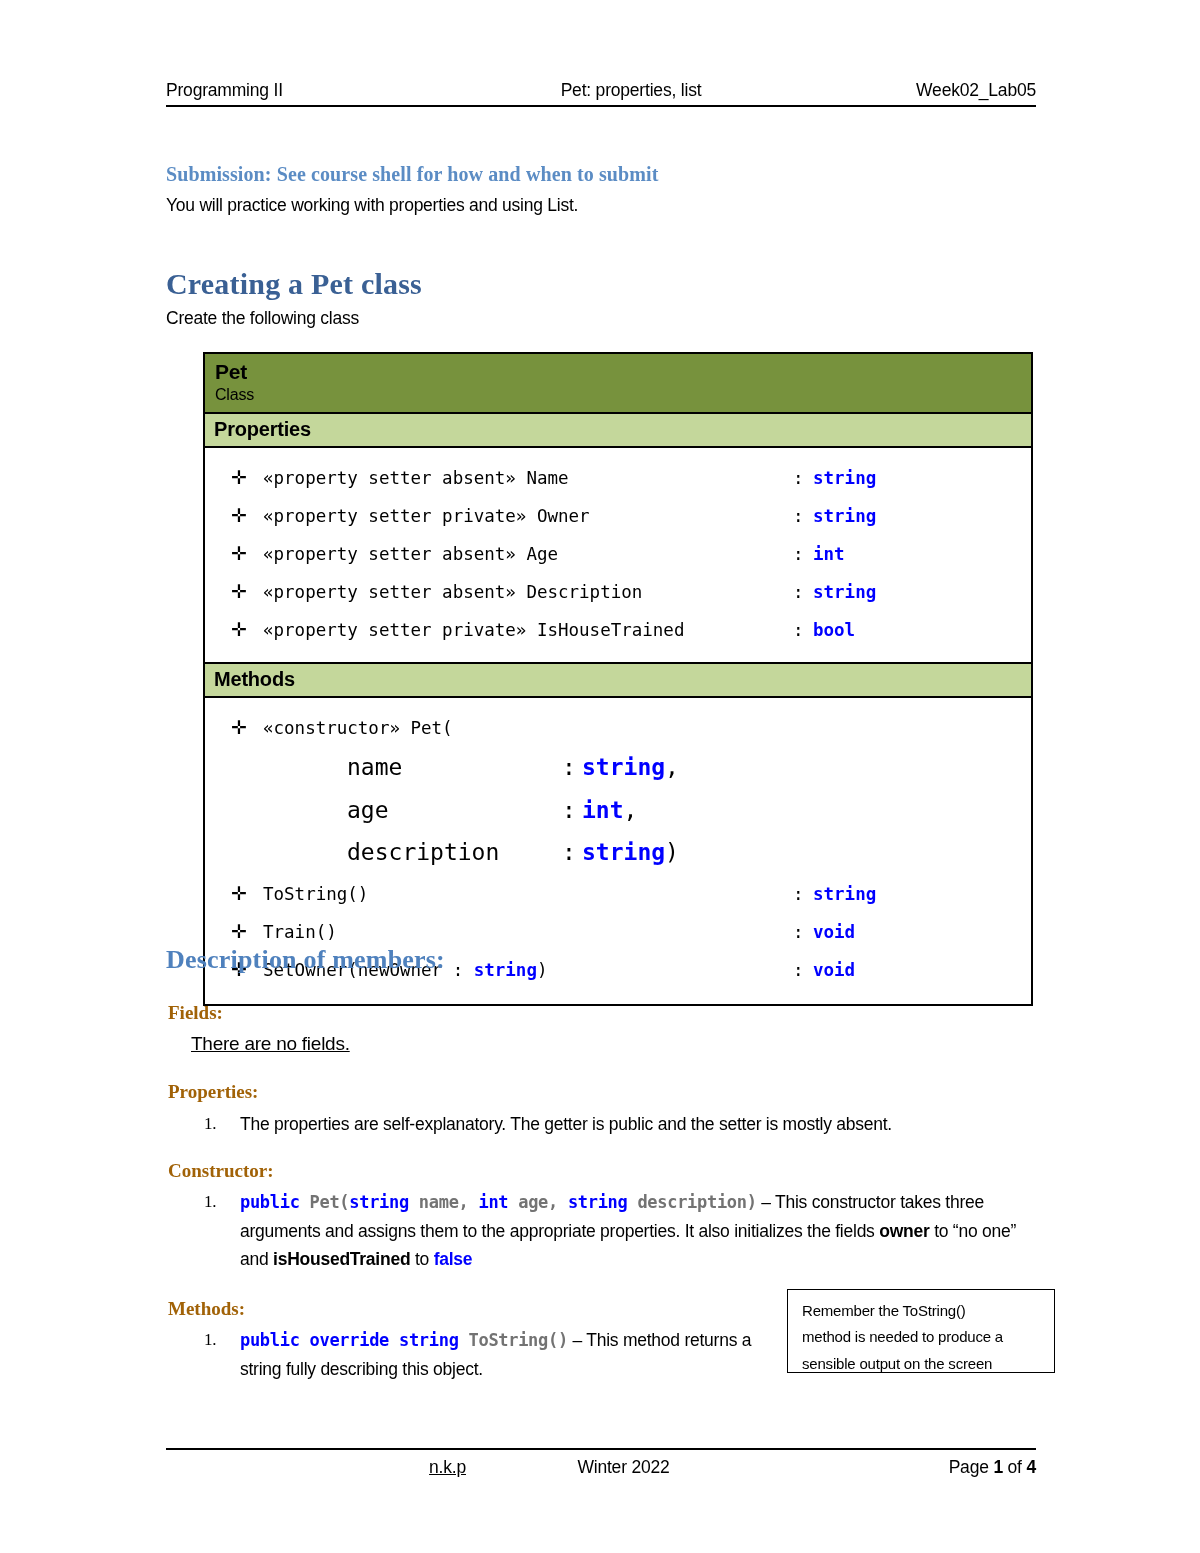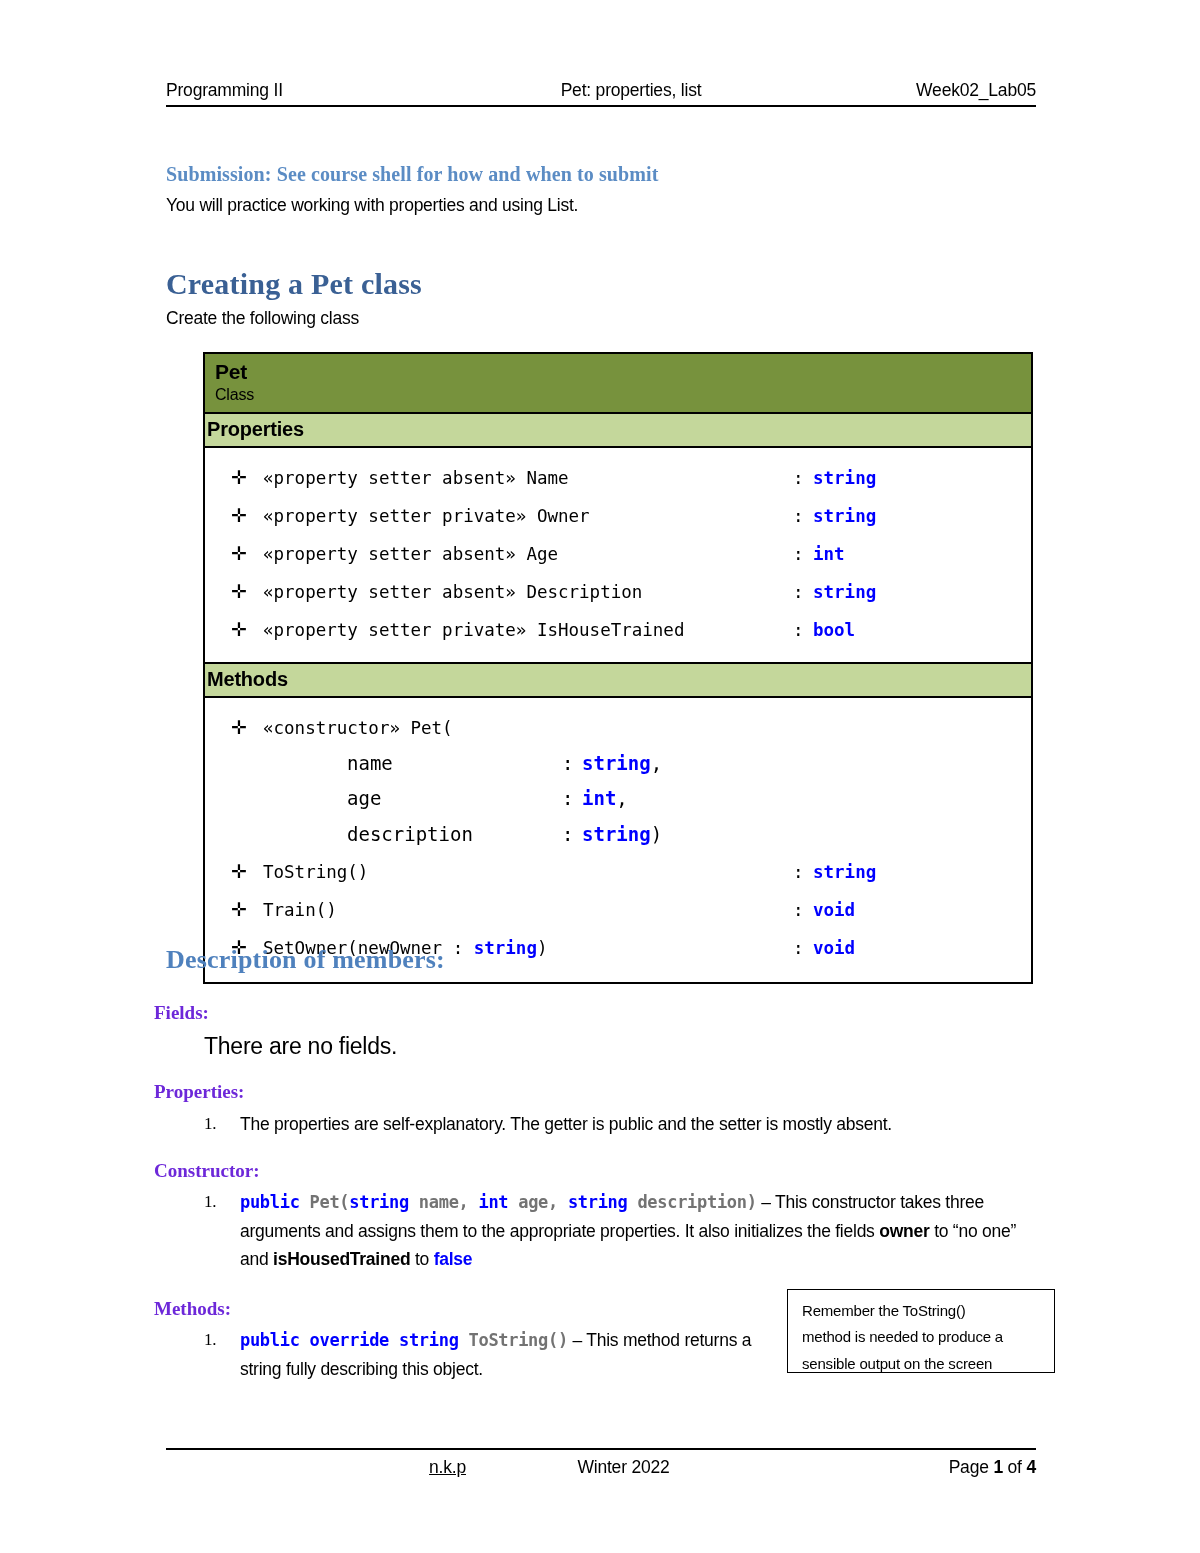--- a/index.html
+++ b/index.html
@@ -117,21 +117,21 @@
     letter-spacing: -0.2px;
   }
   .cd-stereo {
     font-size: 16px;
     line-height: 1.2;
     letter-spacing: -0.2px;
     margin-top: 1px;
   }
   .cd-band {
     background: #c4d79b;
-    padding: 4px 10px 5px 2px;
+    padding: 4px 10px 5px 9px;
     font-size: 20px;
     font-weight: bold;
     letter-spacing: -0.2px;
     border-bottom: 2.5px solid #000000;
   }
   .cd-band.second { border-top: 2.5px solid #000000; }
   .cd-section {
     background: #ffffff;
     padding: 10px 10px 14px 10px;
   }
@@ -161,58 +161,59 @@
     flex: 0 0 20px;
   }
   .cd-type {
     color: #0000ff;
     font-weight: bold;
   }
   .cd-param-row {
     display: flex;
     align-items: flex-start;
     font-family: "DejaVu Sans Mono", monospace;
-    font-size: 19px;
+    font-size: 23px;
     line-height: 1.85;
     white-space: pre;
   }
   .cd-param-indent { flex: 0 0 132px; }
   .cd-param-name { flex: 0 0 215px; }
   .cd-param-colon { flex: 0 0 20px; }
 
   
   .h2-desc {
     position: absolute;
     left: 166px;
     top: 945px;
     font-family: "Liberation Serif", serif;
     font-weight: bold;
     font-size: 26px;
     color: #4f81bd;
     letter-spacing: 0.2px;
   }
   .h3 {
     position: absolute;
-    left: 154px;
+    left: 168px;
     font-family: "Liberation Serif", serif;
     font-weight: bold;
     font-size: 19px;
-    color: #6d28d9;
+    color: #a16207;
     letter-spacing: 0px;
   }
   .h3-fields { top: 1002px; }
   .h3-props  { top: 1081px; }
   .h3-ctor   { top: 1160px; text-align: right; }
   .h3-methods{ top: 1298px; }
 
   .indent-text {
     position: absolute;
-    left: 204px;
-    font-size: 23px;
+    left: 191px;
+    font-size: 19px;
     letter-spacing: -0.25px;
+    text-decoration: underline;
   }
   .t-nofields { top: 1033px; }
 
   .num-item {
     position: absolute;
     left: 204px;
     display: flex;
     font-size: 17.5px;
     letter-spacing: -0.25px;
     line-height: 1.62;

